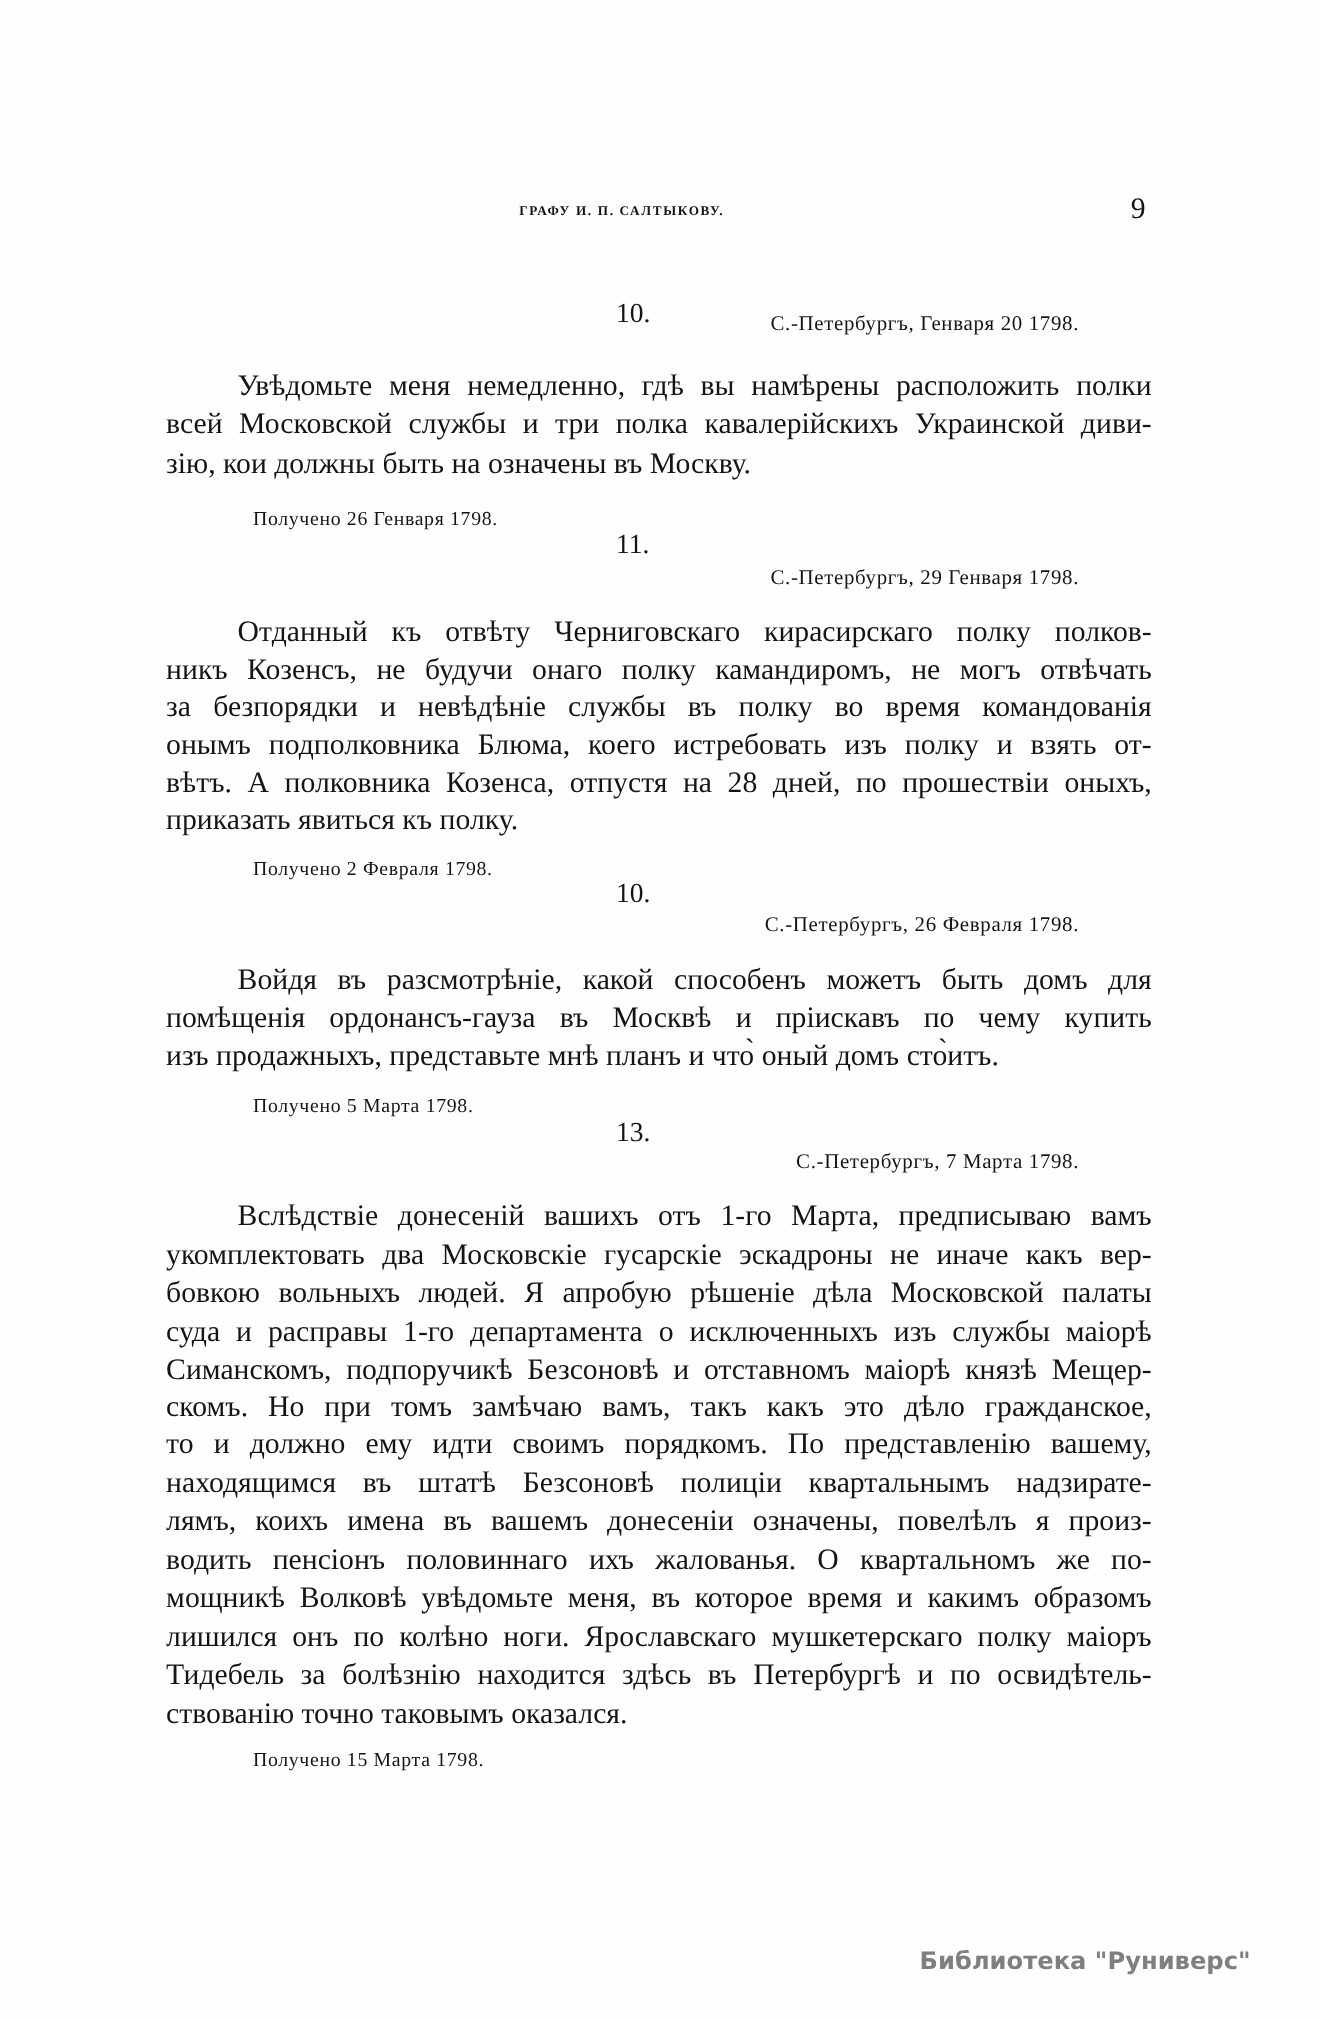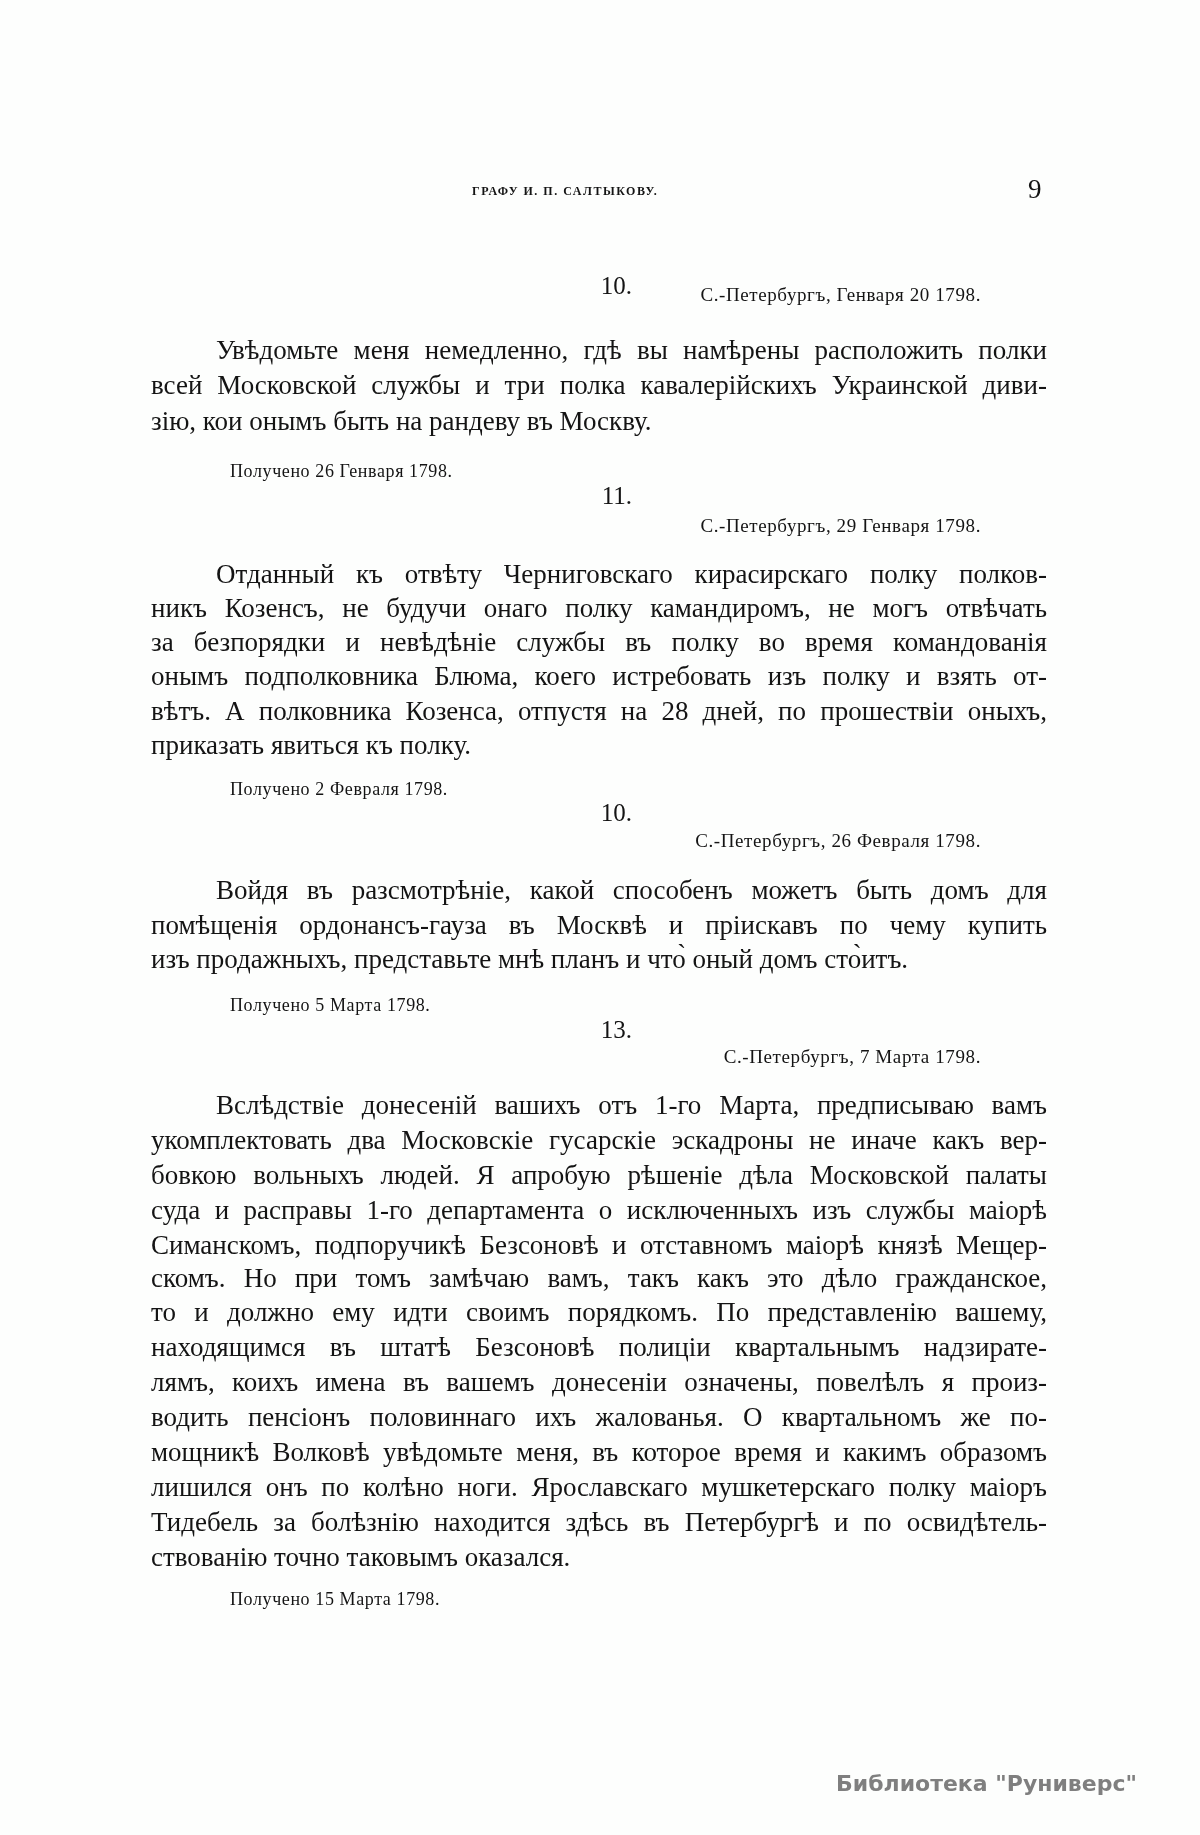--- a/index.html
+++ b/index.html
@@ -2,41 +2,41 @@
 <html><head>
 <meta charset="utf-8">
 <style>
   html, body { margin: 0; padding: 0; background: #fdfefd; }
   body { width: 1200px; height: 1835px; position: relative; overflow: hidden;
          font-family: "Liberation Serif", "DejaVu Serif", serif; color: #141414; }
   .abs { position: absolute; white-space: nowrap; }
   .running-head { left: 440px; top: 181px; width: 290px; font-size: 12px; font-weight: bold;
                   letter-spacing: 1.5px; line-height: 20px; margin-left: 32px; }
   .page-number { left: 1028px; top: 174px; font-size: 27px; line-height: 30px; }
-  .letter-number { left: 560px; width: 72px; text-align: right; font-size: 25px; line-height: 28px; }
+  .letter-number { left: 560px; width: 72px; text-align: left; font-size: 25px; line-height: 28px; }
   .date-line { right: 219px; font-size: 19px; line-height: 22px; letter-spacing: 0.6px; }
   .received { left: 216px; font-size: 18px; line-height: 22px; letter-spacing: 0.6px; margin-left: 14px; }
   .line { left: 151px; width: 896px; font-size: 27px; line-height: 32px; text-align: justify;
           text-align-last: justify; white-space: normal; height: 32px; overflow: hidden; }
   .line.indent { left: 216px; width: 831px; }
   .line.last { text-align-last: left; }
   .watermark { left: 836px; top: 1770px; font-family: "DejaVu Sans", "Liberation Sans", sans-serif;
                font-size: 22px; font-weight: bold; color: #7f7f7f; line-height: 28px; }
 </style>
 </head>
 <body>
 
 <div class="abs running-head">ГРАФУ И. П. САЛТЫКОВУ.</div>
 <div class="abs page-number">9</div>
 
 <div class="abs letter-number" style="top:272px">10.</div>
 <div class="abs date-line" style="top:284px">С.-Петербургъ, Генваря 20 1798.</div>
 <div class="abs line indent" style="top:334px">Увѣдомьте меня немедленно, гдѣ вы намѣрены расположить полки</div>
 <div class="abs line" style="top:369px">всей Московской службы и три полка кавалерійскихъ Украинской диви-</div>
-<div class="abs line last" style="top:405px">зію, кои онымъ быть на рандеву въ Москву.</div>
+<div class="abs line last" style="top:405px">зію, кои должны быть на означены въ Москву.</div>
 <div class="abs received" style="top:460px">Получено 26 Генваря 1798.</div>
 
 <div class="abs letter-number" style="top:482px">11.</div>
 <div class="abs date-line" style="top:515px">С.-Петербургъ, 29 Генваря 1798.</div>
 <div class="abs line indent" style="top:558px">Отданный къ отвѣту Черниговскаго кирасирскаго полку полков-</div>
 <div class="abs line" style="top:592px">никъ Козенсъ, не будучи онаго полку камандиромъ, не могъ отвѣчать</div>
 <div class="abs line" style="top:626px">за безпорядки и невѣдѣніе службы въ полку во время командованія</div>
 <div class="abs line" style="top:660px">онымъ подполковника Блюма, коего истребовать изъ полку и взять от-</div>
 <div class="abs line" style="top:695px">вѣтъ. А полковника Козенса, отпустя на 28 дней, по прошествіи оныхъ,</div>
 <div class="abs line last" style="top:729px">приказать явиться къ полку.</div>

